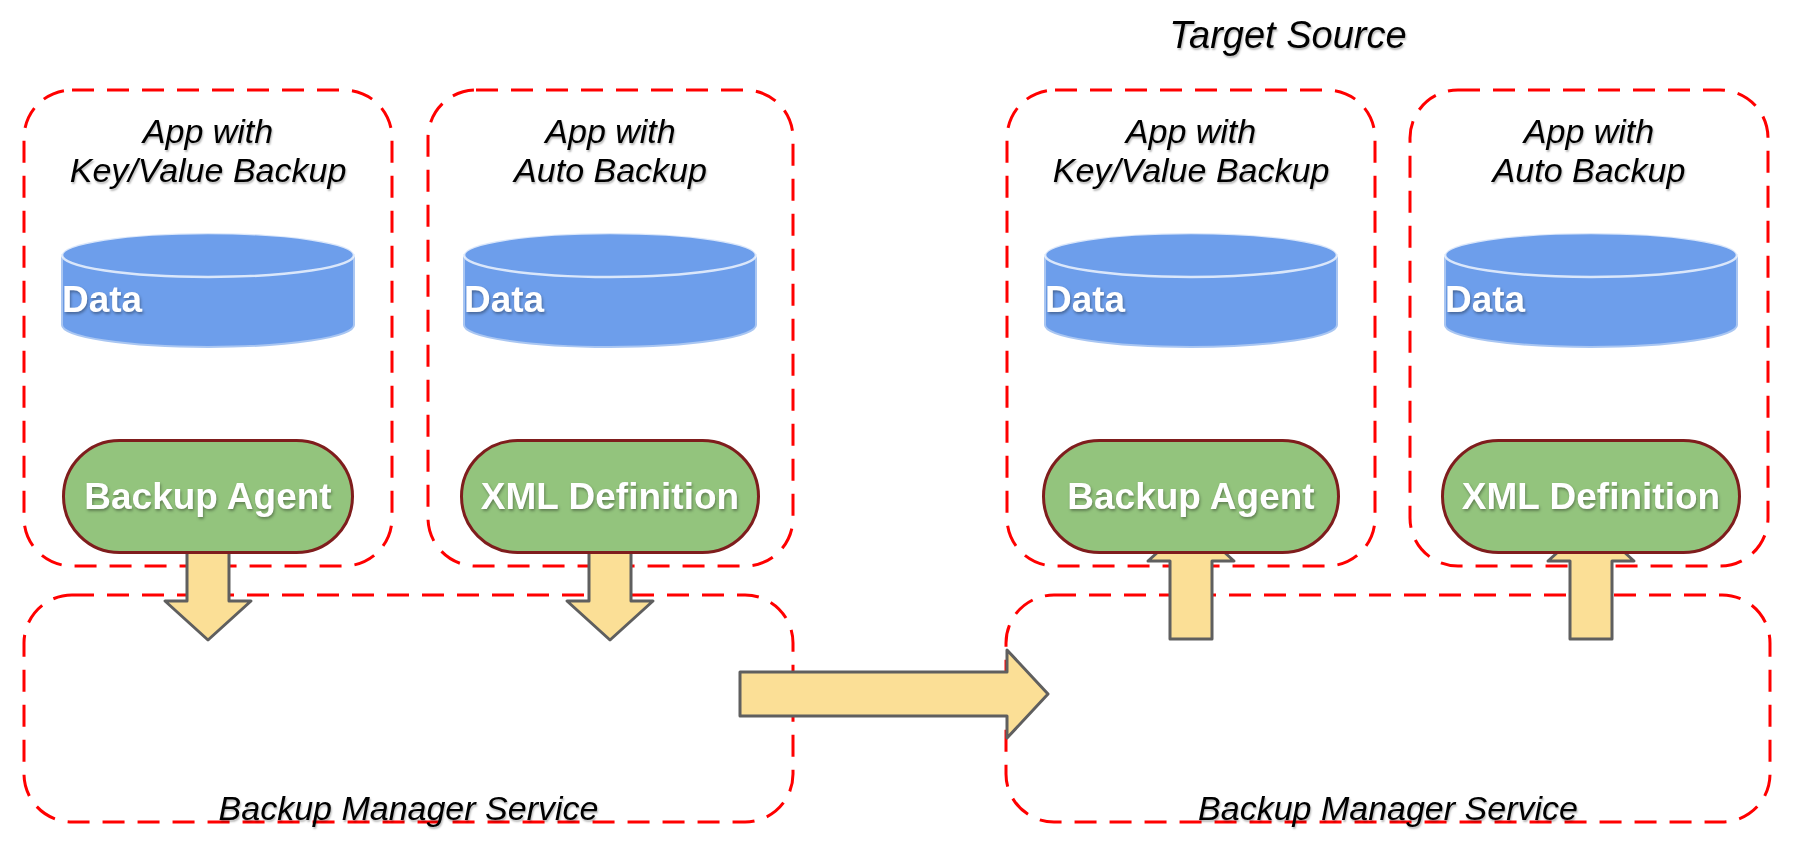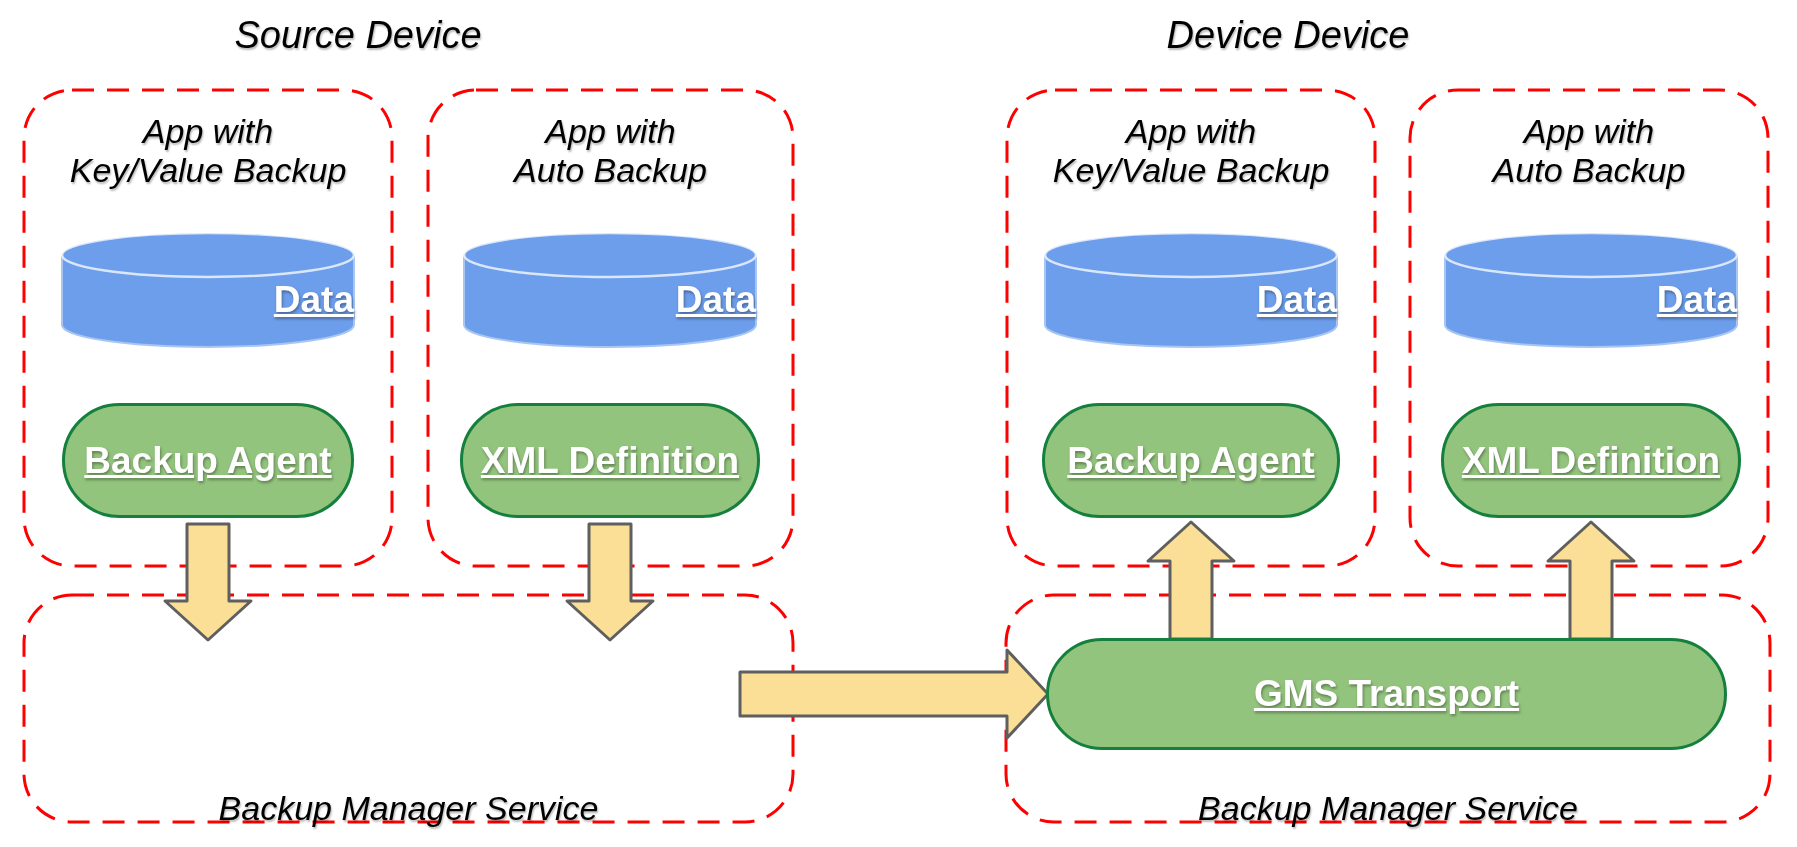--- a/index.html
+++ b/index.html
@@ -27,34 +27,34 @@
     color: #000;
     text-align: center;
     line-height: 39px;
     text-shadow: 1px 1.5px 2px rgba(0,0,0,0.28);
   }
   .app-label span { display: block; white-space: nowrap; text-align: center; }
   .shape-text {
     color: #ffffff;
     font-size: 37px;
     font-weight: bold;
-    text-align: right;
+    text-align: left;
     text-shadow: 1px 2px 3px rgba(0,0,0,0.35);
     white-space: nowrap;
-    text-decoration: underline;
   }
   .data-label { line-height: 48px; height: 48px; }
   .pill {
     background: #93c47d;
-    border: 3px solid #15803d;
+    border: 3px solid #7f1d1d;
     border-radius: 999px;
     display: flex;
     align-items: center;
     justify-content: center;
     box-sizing: border-box;
+    margin-top: 36px;
   }
   .service-label {
     font-size: 34px;
     font-style: italic;
     color: #000;
     text-align: center;
     line-height: 44px;
     height: 44px;
     text-shadow: 1px 1.5px 2px rgba(0,0,0,0.28);
     white-space: nowrap;
@@ -93,22 +93,21 @@
       <ellipse cx="1591" cy="255" rx="146" ry="22" stroke="rgba(255,255,255,0.75)" stroke-width="2.5" fill="#6d9eeb"></ellipse>
     </g>
 
     <polygon points="187,524 229,524 229,601 251,601 208,640 165,601 187,601" stroke-width="3" stroke="#5f5f5f" stroke-linejoin="round" fill="#fbdf96"></polygon>
     <polygon points="589,524 631,524 631,601 653,601 610,640 567,601 589,601" stroke-width="3" stroke="#5f5f5f" stroke-linejoin="round" fill="#fbdf96"></polygon>
     <polygon points="740,672 1007,672 1007,650 1048,694 1007,738 1007,716 740,716" stroke-width="3" stroke="#5f5f5f" stroke-linejoin="round" fill="#fbdf96"></polygon>
     <polygon points="1191,522 1234,561 1212,561 1212,639 1170,639 1170,561 1148,561" stroke-width="3" stroke="#5f5f5f" stroke-linejoin="round" fill="#fbdf96"></polygon>
     <polygon points="1591,522 1634,561 1612,561 1612,639 1570,639 1570,561 1548,561" stroke-width="3" stroke="#5f5f5f" stroke-linejoin="round" fill="#fbdf96"></polygon>
   </svg>
 
-  <div class="abs device-title" style="left:158px; top:14px; width:400px;">Source Device</div>
-  <div class="abs device-title" style="left:1088px; top:14px; width:400px;">Device Device</div>
+  <div class="abs device-title" style="left:1088px; top:14px; width:400px;">Target Source</div>
 
   <div class="abs app-label" style="left:24px; top:112px; width:368px;">
     <span>App with</span>
     <span>Key/Value Backup</span>
   </div>
   <div class="abs app-label" style="left:428px; top:112px; width:365px;">
     <span>App with</span>
     <span>Auto Backup</span>
   </div>
   <div class="abs app-label" style="left:1007px; top:112px; width:368px;">
@@ -131,20 +130,17 @@
   <div class="abs pill" style="left:460px; top:403px; width:300px; height:115px;">
     <span class="shape-text">XML Definition</span>
   </div>
   <div class="abs pill" style="left:1042px; top:403px; width:298px; height:115px;">
     <span class="shape-text">Backup Agent</span>
   </div>
   <div class="abs pill" style="left:1441px; top:403px; width:300px; height:115px;">
     <span class="shape-text">XML Definition</span>
   </div>
 
-  <div class="abs pill" style="left:1046px; top:638px; width:681px; height:112px;">
-    <span class="shape-text">GMS Transport</span>
-  </div>
 
   <div class="abs service-label" style="left:24px; top:766px; width:769px;">Backup Manager Service</div>
   <div class="abs service-label" style="left:1006px; top:766px; width:764px;">Backup Manager Service</div>
 
 </div>
 
 </body></html>

